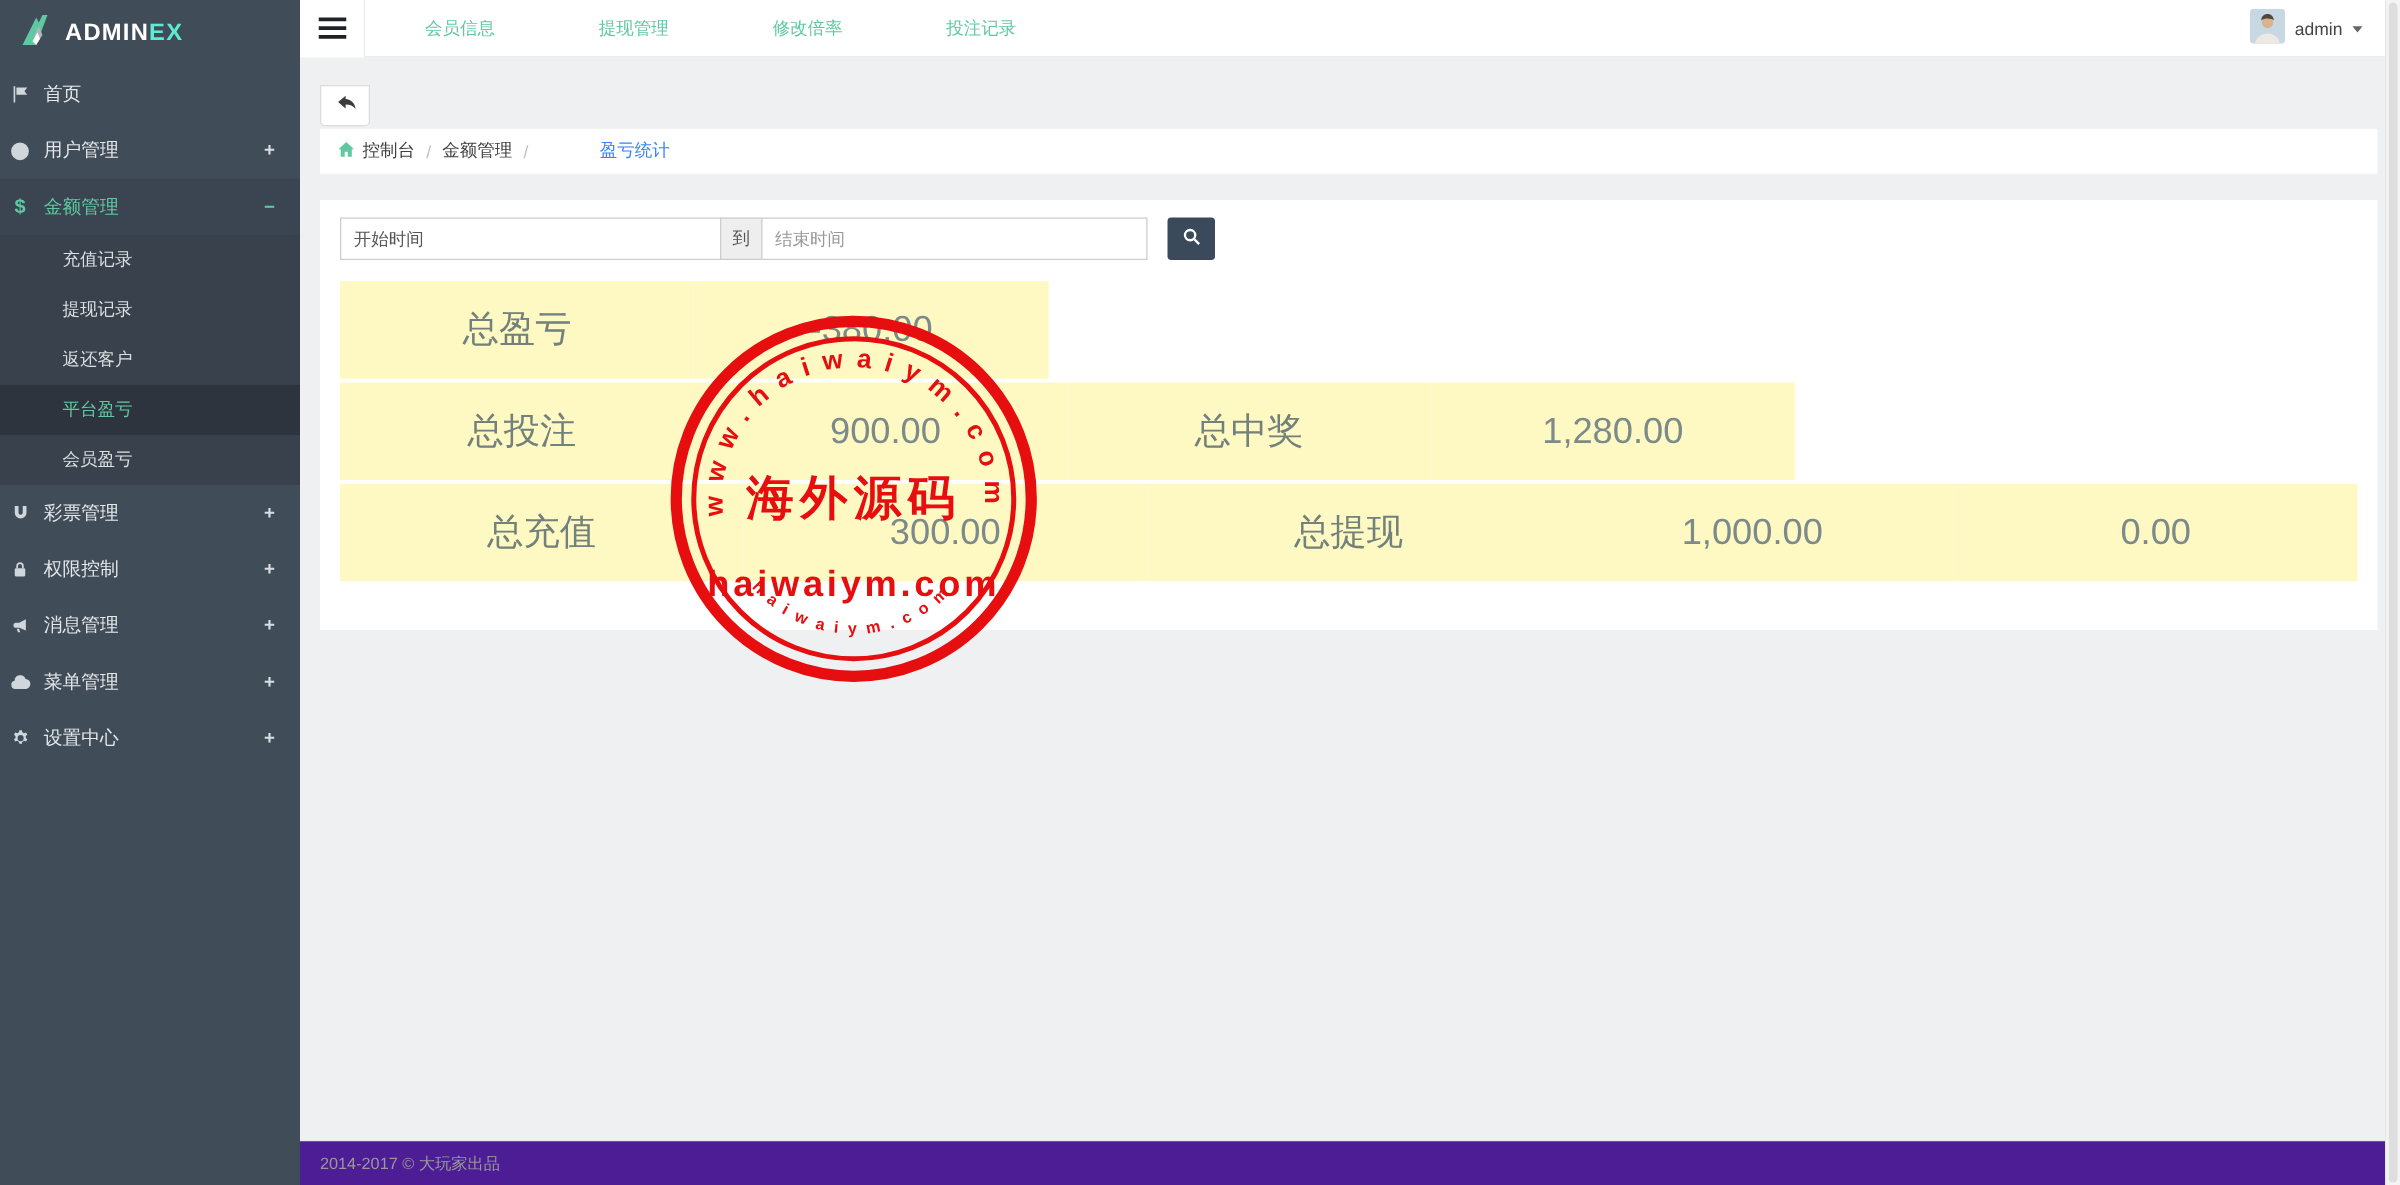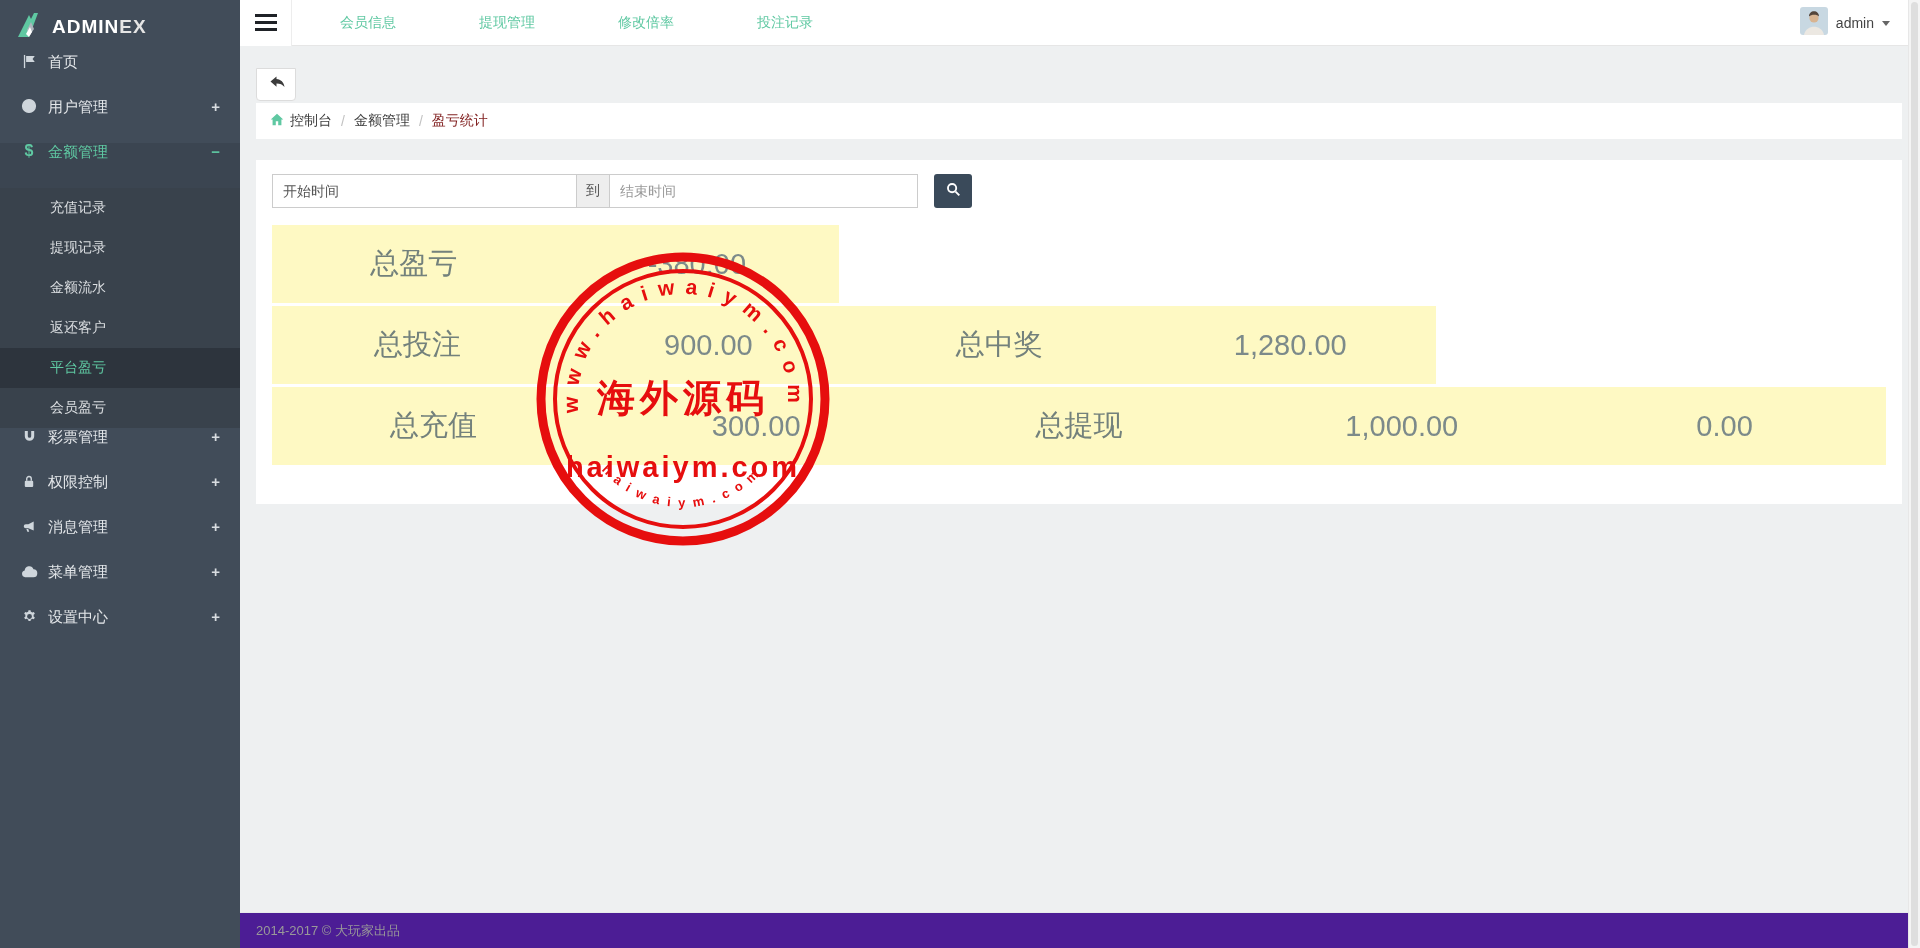--- a/index.html
+++ b/index.html
@@ -5,23 +5,23 @@
   * { margin:0; padding:0; box-sizing:border-box; }
   html,body { width:1920px; height:948px; overflow:hidden;
     font-family:"Liberation Sans", sans-serif; background:#eef0f1; }
   body { position:relative; }
 
   
   .sidebar { position:absolute; left:0; top:0; width:240px; height:948px;
     background:#414c59; z-index:5; }
   .brand { height:53px; display:flex; align-items:center; padding-left:14px; }
   .brand-text { font-size:19px; font-weight:bold; letter-spacing:1px; color:#fff; margin-left:8px; }
-  .brand-text .accent { color:#e5e5e5;text-align:right; }
-  .side-item { position:relative; height:45px; display:flex; 
-    padding-left:20px; color:#e4e7ea; font-size:15px; cursor:pointer; }
+  .brand-text .accent { color:#5eead4;text-align:right; }
+  .side-item { position:relative; height:45px; display:flex; align-items:center;
+    padding-left:7px; color:#e4e7ea; font-size:15px; cursor:pointer; }
   .side-item .ic { width:18px; height:16px; margin-right:10px; display:flex;
     align-items:center; justify-content:center; }
   .side-item .ic svg { fill:#cfd6dc; }
   .side-item .toggle { position:absolute; right:20px; font-size:15px; font-weight:bold; color:#d9dde1; }
   .side-item.active-parent { background:#3b4551; }
   .side-item.active-parent, .side-item.active-parent .toggle { color:#5fc8a2; }
   .dollar-glyph { color:#5fc8a2; font-weight:bold; font-size:16px; }
   .submenu { background:#39424c; }
   .sub-item { height:40px; display:flex; align-items:center; padding-left:50px;
     color:#dcdfe2; font-size:14px; cursor:pointer; }
@@ -48,21 +48,21 @@
   .content { position:relative; min-height:866px; padding:0 6px 0 16px; background:#eef0f1; }
 
   .back-tab { width:40px; height:33px; margin-top:22px; margin-bottom:2px;
     background:#fff; border:1px solid #dcdcdc; border-radius:0 0 4px 4px;
     display:flex; align-items:center; justify-content:center; cursor:pointer; }
   .breadcrumb { height:36px; background:#fff; display:flex; align-items:center;
     padding:0 14px; font-size:14px; }
   .crumb-link { color:#404040; text-decoration:none; cursor:pointer; display:flex; align-items:center; }
   .crumb-link svg { margin-right:6px; }
   .crumb-sep { color:#c2c2c2; margin:0 9px; }
-  .crumb-current { color:#7f1d1d; }
+  .crumb-current { color:#3b82f6;margin-left:48px; }
 
   .panel { margin-top:21px; background:#fff; padding:14px 16px 39px; }
   .filter-row { display:flex; align-items:center; margin-bottom:17px; }
   .txt-input { height:34px; border:1px solid #ccc; padding:0 10px; font-size:14px;
     outline:none; font-family:Liberation Sans, sans-serif; }
   .start-input { width:305px; }
   .start-input::placeholder { color:#555; opacity:1; }
   .end-input { width:309px; margin-left:-1px; }
   .end-input::placeholder { color:#999; opacity:1; }
   .addon { width:34px; height:34px; background:#eee; border:1px solid #ccc;
@@ -148,23 +148,20 @@
       <span>金额管理</span>
       <span class="toggle">−</span>
     </div>
 
     <div class="submenu">
       <div class="sub-item">
           <span>充值记录</span>
         </div>
       <div class="sub-item">
           <span>提现记录</span>
-        </div>
-      <div class="sub-item">
-          <span>金额流水</span>
         </div>
       <div class="sub-item">
           <span>返还客户</span>
         </div>
       <div class="sub-item active">
           <span>平台盈亏</span>
         </div>
       <div class="sub-item">
           <span>会员盈亏</span>
         </div>

